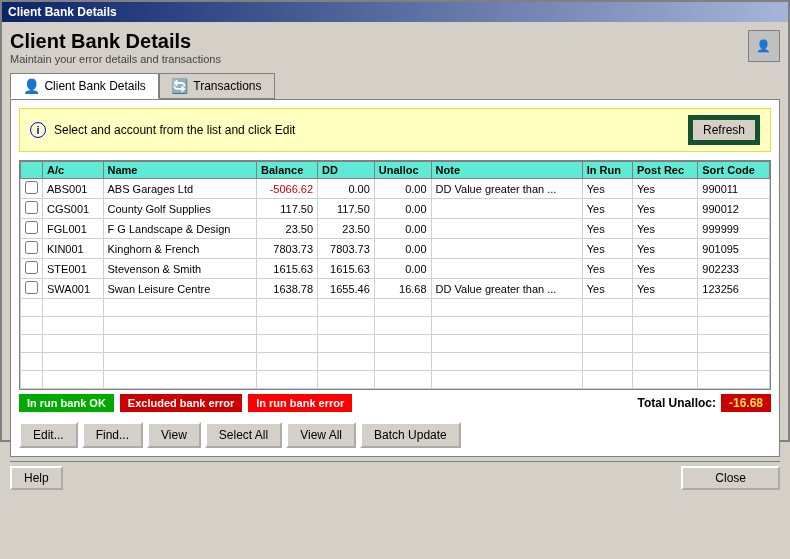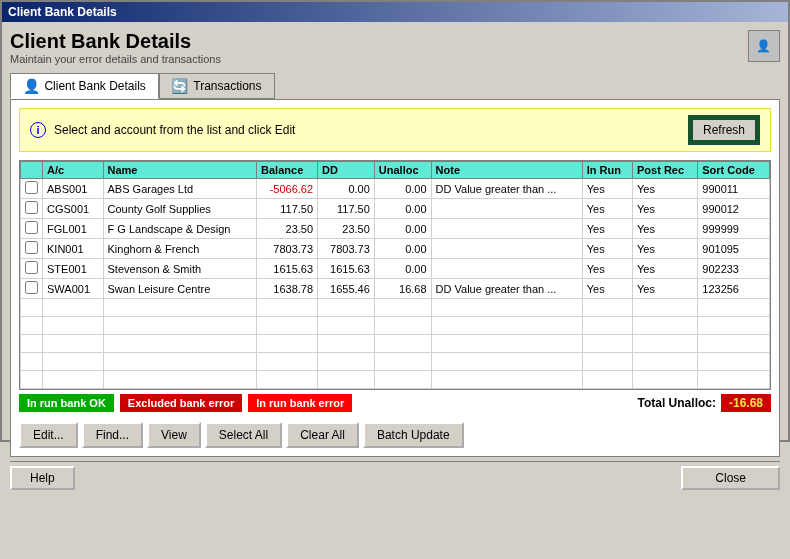--- a/index.html
+++ b/index.html
@@ -43,21 +43,21 @@
     .legend-red-light { background: #cc0000; }
     .legend-magenta { background: #cc00cc; }
     .legend-red { background: #ff0000; }
     .total-unalloc { margin-left: auto; display: flex; align-items: center; gap: 5px; font-size: 12px; font-weight: bold; }
     .total-value { background: #cc0000; color: #fde047; padding: 2px 8px; font-weight: bold; min-width: 50px; text-align: right; }
 
     .action-buttons { display: flex; gap: 4px; margin-top: 6px; align-items: center; }
     .btn { padding: 4px 12px; background: #d4d0c8; border: 2px outset #ffffff; cursor: pointer; font-size: 12px; }
 
     .footer { display: flex; justify-content: space-between; align-items: center; padding: 4px 0 0 0; border-top: 1px solid #808080; margin-top: 4px; }
-    .help-btn { padding: 3px 18px; background: #d4d0c8; border: 2px outset #ffffff; cursor: pointer; font-size: 12px; }
+    .help-btn { padding: 3px 12px; background: #d4d0c8; border: 2px outset #ffffff; cursor: pointer; font-size: 12px; }
     .close-btn { padding: 3px 32px; background: #d4d0c8; border: 2px outset #ffffff; cursor: pointer; font-size: 12px; }
   </style>
 </head>
 <body>
 
 <div class="window">
   <div class="title-bar">
     <span class="title-bar-text">Client Bank Details</span>
   </div>
   <div class="window-body">
@@ -256,21 +256,21 @@
           <span>Total Unalloc:</span>
           <span class="total-value">-16.68</span>
         </div>
       </div>
 
       <div class="action-buttons">
         <button class="btn">Edit...</button>
         <button class="btn">Find...</button>
         <button class="btn">View</button>
         <button class="btn">Select All</button>
-        <button class="btn">Clear All</button>
+        <button class="btn">View All</button>
         <button class="btn">Batch Update</button>
       </div>
     </div>
 
     <div class="footer">
       <button class="help-btn">Help</button>
       <button class="close-btn">Close</button>
     </div>
   </div>
 </div>

